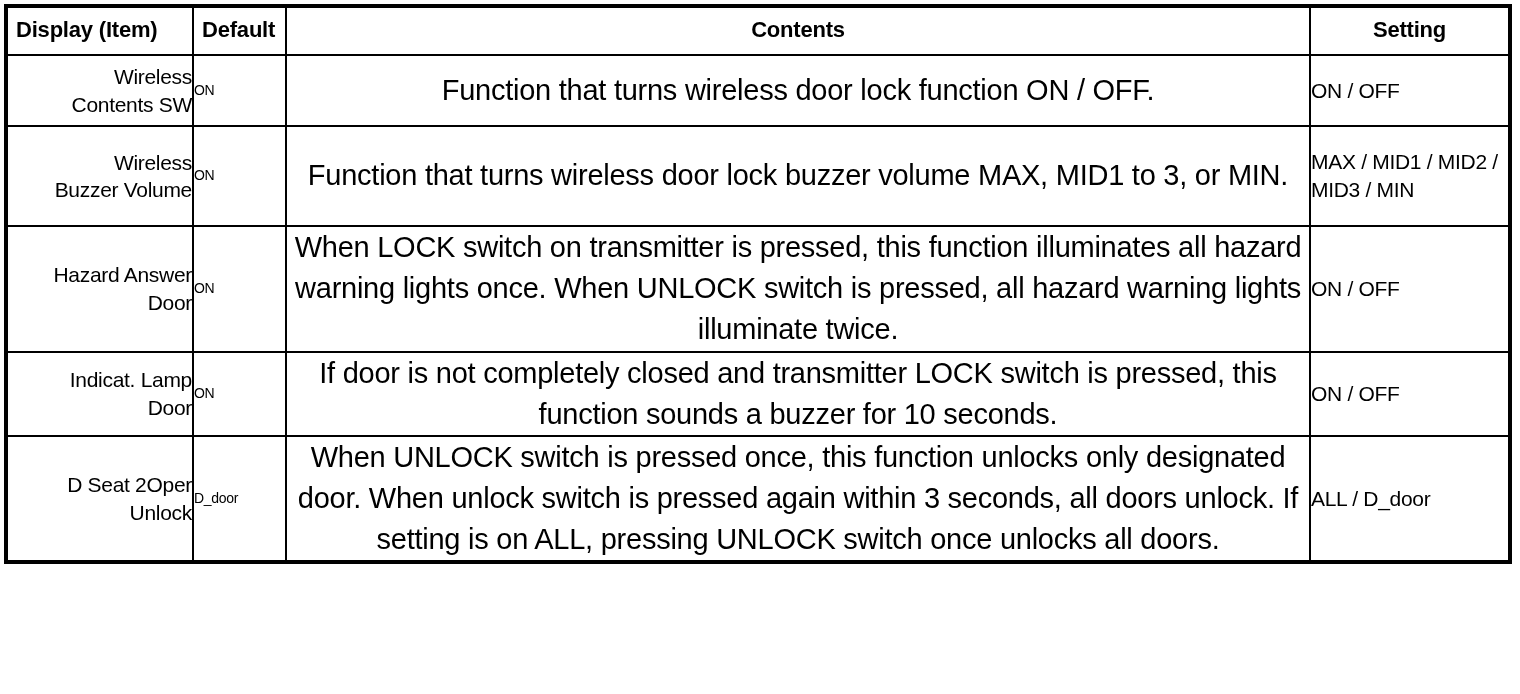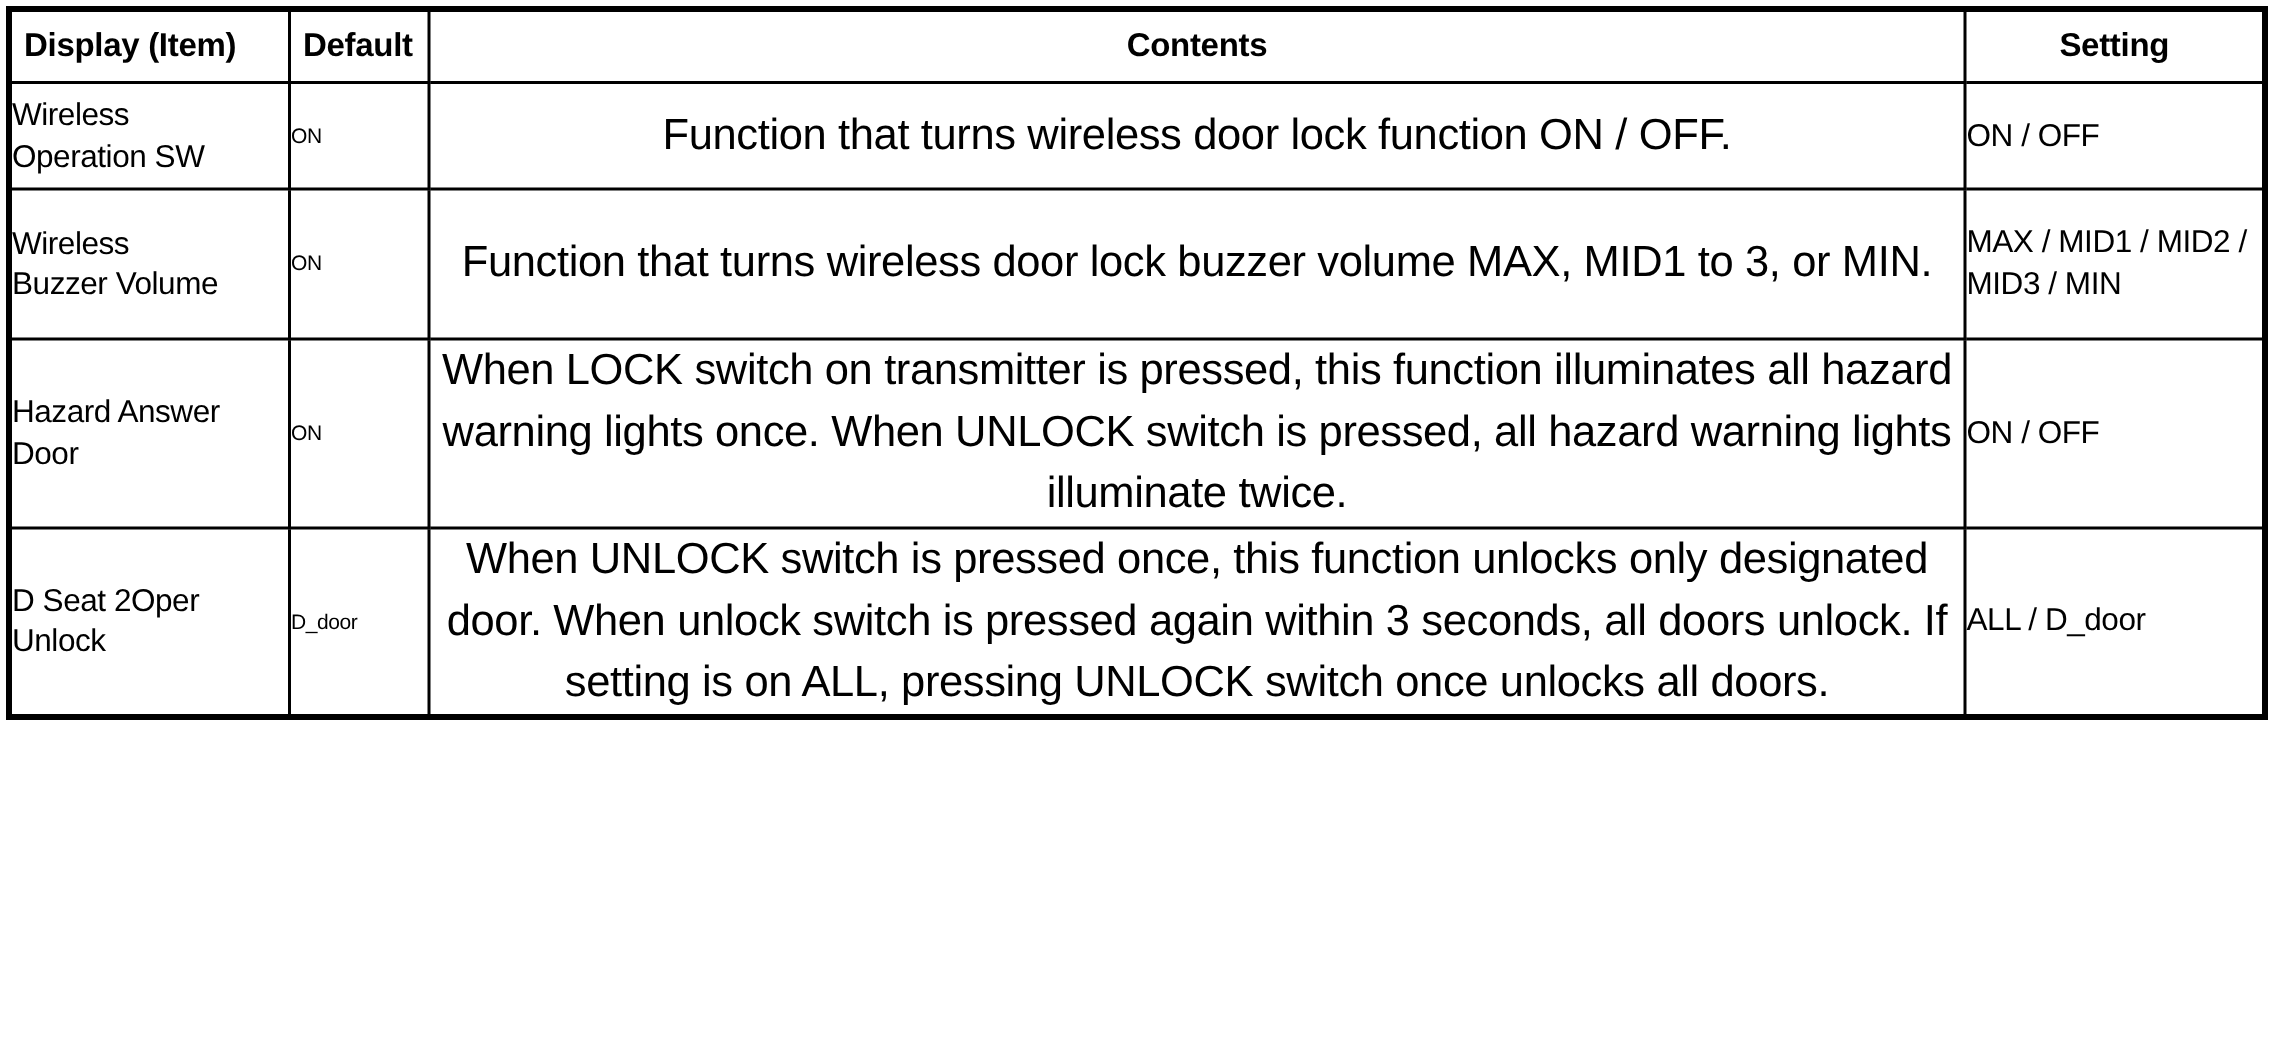--- a/index.html
+++ b/index.html
@@ -56,21 +56,21 @@
   th.h-item    { text-align: left; }
   th.h-default { text-align: left; }
   th.h-content { text-align: center; }
   th.h-setting { text-align: center; }
 
   
   td.item {
     font-size: 21px;
     line-height: 1.30;
     letter-spacing: -0.3px;
-    text-align: left;
+    text-align: right;
     padding: 4px 4px 6px 8px;
     vertical-align: middle;
   }
   td.default {
     font-size: 14px;
     line-height: 1.25;
     letter-spacing: -0.3px;
     text-align: left;
     padding: 4px 4px 6px 8px;
     vertical-align: middle;
@@ -126,21 +126,21 @@
         <th class="h-content">Contents</th>
         <th class="h-setting">Setting</th>
       </tr>
     </thead>
 
     <tbody>
 
       <tr class="r0">
         <td class="item">
           <span class="line">Wireless</span>
-          <span class="line">Operation SW</span>
+          <span class="line">Contents SW</span>
         </td>
         <td class="default">ON</td>
         <td class="content">Function that turns wireless door lock function ON / OFF.</td>
         <td class="setting">ON / OFF</td>
       </tr>
 
       <tr class="r1">
         <td class="item">
           <span class="line">Wireless</span>
           <span class="line">Buzzer Volume</span>
@@ -154,20 +154,29 @@
         <td class="item">
           <span class="line">Hazard Answer</span>
           <span class="line">Door</span>
         </td>
         <td class="default">ON</td>
         <td class="content">When LOCK switch on transmitter is pressed, this function illuminates all hazard warning lights once. When UNLOCK switch is pressed, all hazard warning lights illuminate twice.</td>
         <td class="setting">ON / OFF</td>
       </tr>
 
 
+      <tr class="r4">
+        <td class="item">
+          <span class="line">Indicat. Lamp</span>
+          <span class="line">Door</span>
+        </td>
+        <td class="default">ON</td>
+        <td class="content">If door is not completely closed and transmitter LOCK switch is pressed, this function sounds a buzzer for 10 seconds.</td>
+        <td class="setting">ON / OFF</td>
+      </tr>
 
 
       <tr class="r6">
         <td class="item">
           <span class="line">D Seat 2Oper</span>
           <span class="line">Unlock</span>
         </td>
         <td class="default">D_door</td>
         <td class="content">When UNLOCK switch is pressed once, this function unlocks only designated door. When unlock switch is pressed again within 3 seconds, all doors unlock. If setting is on ALL, pressing UNLOCK switch once unlocks all doors.</td>
         <td class="setting">ALL / D_door</td>

